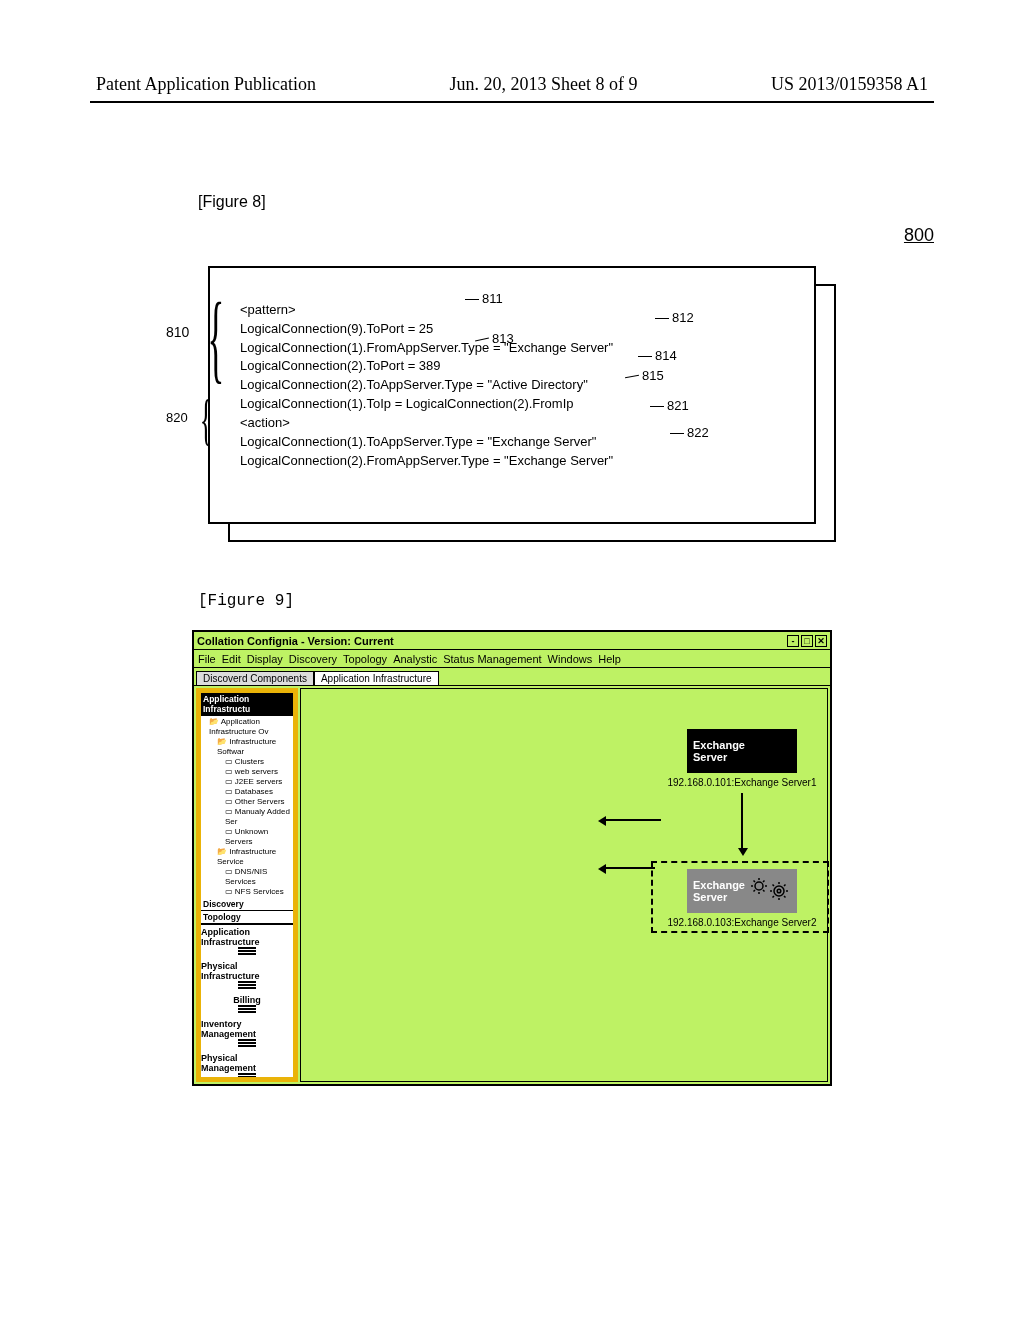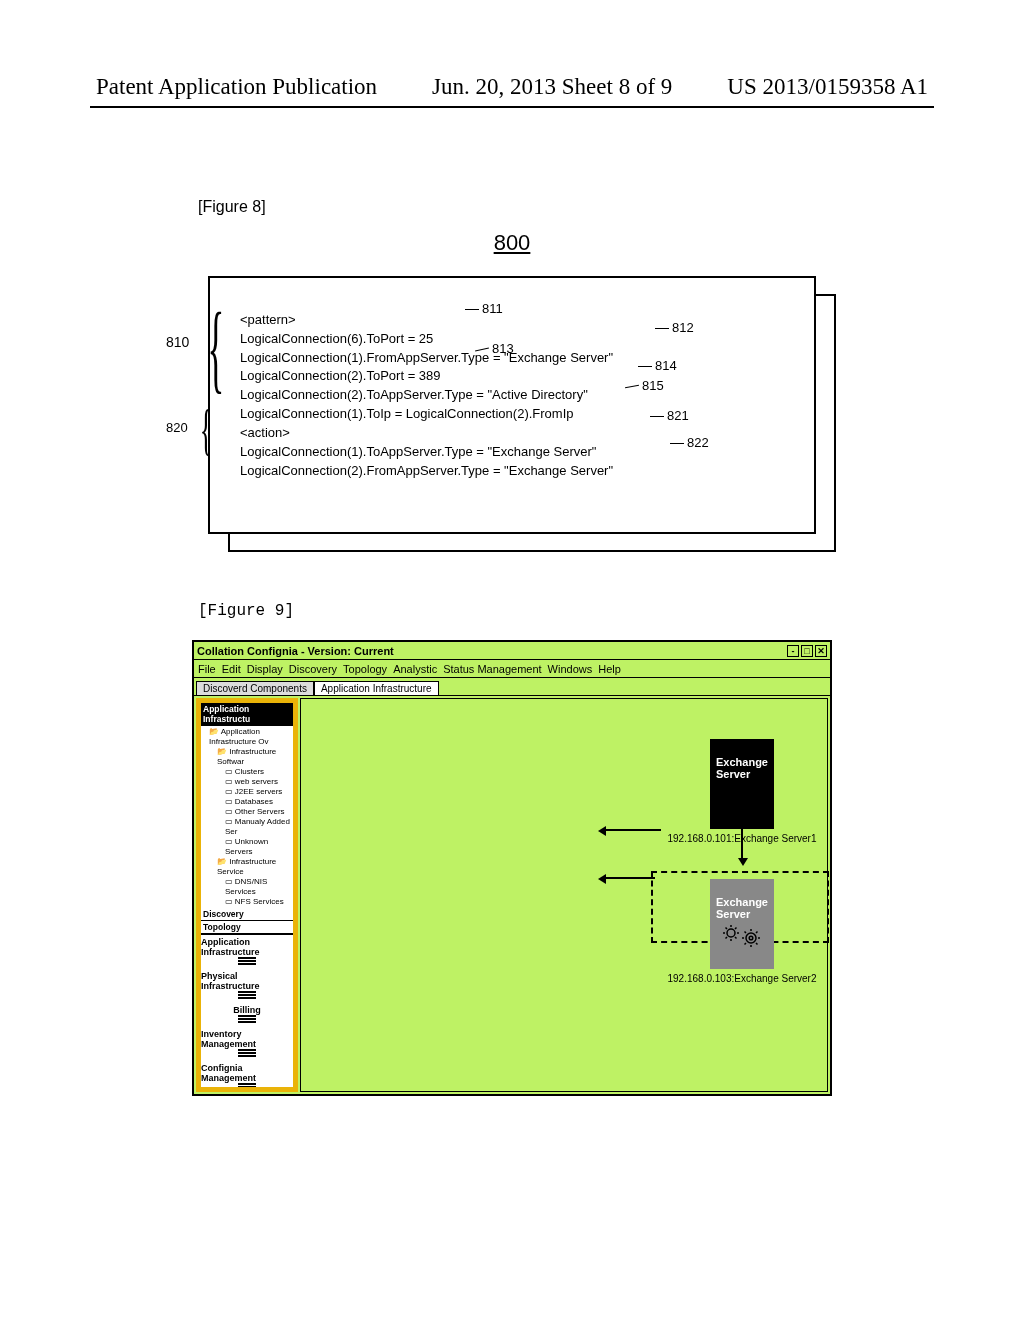--- a/index.html
+++ b/index.html
@@ -9,30 +9,30 @@
     font-family: "Times New Roman", serif;
     color: #000;
     position: relative;
   }
   .page {
     position: absolute; left: 0; top: 0; width: 1024px; height: 1320px;
     padding: 74px 90px 0 90px;
   }
   .hdr {
     display: flex; justify-content: space-between;
-    font-size: 23px; font-family: "Times New Roman", serif;
+    font-size: 18px; font-family: "Times New Roman", serif;
     padding: 0 6px 4px 6px;
   }
   .hdr .left { font-weight: normal; }
   .hdr .mid { }
   .hdr .right { }
   .hr { border: 0; border-top: 2px solid #000; margin-top: 2px; }
 
   .figcap { font-family: Liberation Sans, sans-serif; font-size: 16px; margin: 90px 0 0 108px; }
-  .fig8num { text-align: center; font-family: Arial, sans-serif; font-size: 22px; text-decoration: underline; margin-top: 14px; }
+  .fig8num { text-align: right; font-family: Arial, sans-serif; font-size: 18px; text-decoration: underline; margin-top: 14px; }
 
   
   .fig8wrap { margin: 20px 0 0 118px; width: 640px; }
   .fig8-outer { position: relative; height: 272px; }
   .fig8-b1 { position:absolute; left:0; top:0; width:608px; height:258px; border:2px solid #000; background:#fff; }
   .fig8-b2 { position:absolute; left:20px; top:18px; width:608px; height:258px; border:2px solid #000; background:transparent; }
   .fig8-code {
     position:absolute; left:30px; top:14px; width:580px;
     font-family: Arial, sans-serif; font-size:13px; line-height:1.45;
     white-space: pre;
@@ -68,21 +68,21 @@
   .tree .i1 { padding-left:6px; }
   .tree .i2 { padding-left:14px; }
   .tree .i3 { padding-left:22px; }
   .sb-bottom { border-top:1px solid #000; }
   .sb-item { display:flex; flex-direction:column; align-items:center; padding:2px 0; font-size:9px; font-weight:bold; }
   .sb-icon { width:18px; height:10px; }
   .sb-icon .lyr { height:2px; margin:0 0 1px 0; border:1px solid #000; }
 
   .canvas { position:absolute; left:106px; top:2px; right:2px; bottom:2px; border:1px solid #000; }
   .node { position:absolute; text-align:center; font-size:10px; }
-  .nbox { display:inline-flex; align-items:center; gap:4px; background:#000; color:#fff; padding:17px 6px; font-weight:bold; font-size:11px;flex-direction:column; }
+  .nbox { display:inline-flex; align-items:center; gap:4px; background:#000; color:#fff; padding:8px 6px; font-weight:bold; font-size:11px; }
   .nbox.dash { background:#888; }
   .gear-set { display:inline-flex; align-items:center; }
   .caption { font-size:10px; margin-top:4px; white-space:nowrap; }
   .dashbox { border:2px dashed #000; position:absolute; }
   .arrow { position:absolute; height:0; border-top:2px solid #000; }
   .arrow::before { content:""; position:absolute; left:-8px; top:-5px; border:5px solid transparent; border-right:8px solid #000; }
   .varrow { position:absolute; width:0; border-left:2px solid #000; }
   .varrow::after { content:""; position:absolute; left:-5px; bottom:-8px; border:5px solid transparent; border-top:8px solid #000; }
 </style>
 </head>
@@ -105,21 +105,21 @@
       <div class="fig8-b2"></div>
       <div class="fig8-b1">
 
         <div class="lbl810">810</div>
         <div class="brace810">{</div>
         <div class="lbl820">820</div>
         <div class="brace820">{</div>
 
         <div class="fig8-code">
 <span>&lt;pattern&gt;</span>
-<span>LogicalConnection(6).ToPort = 25</span>
+<span>LogicalConnection(9).ToPort = 25</span>
 <span>LogicalConnection(1).FromAppServer.Type = "Exchange Server"</span>
 <span>LogicalConnection(2).ToPort = 389</span>
 <span>LogicalConnection(2).ToAppServer.Type = "Active Directory"</span>
 <span>LogicalConnection(1).ToIp = LogicalConnection(2).FromIp</span>
 <span>&lt;action&gt;</span>
 <span>LogicalConnection(1).ToAppServer.Type = "Exchange Server"</span>
 <span>LogicalConnection(2).FromAppServer.Type = "Exchange Server"</span>
         </div>
 
         <div class="callout" style="left:255px; top:23px;"><span class="co-line"></span><span>811</span></div>
@@ -207,21 +207,21 @@
             </div>
           <div class="sb-item">
               <span>Inventory Management</span>
               <span class="sb-icon">
                 <div class="lyr"></div>
                 <div class="lyr"></div>
                 <div class="lyr"></div>
               </span>
             </div>
           <div class="sb-item">
-              <span>Confignia Management</span>
+              <span>Physical Management</span>
               <span class="sb-icon">
                 <div class="lyr"></div>
                 <div class="lyr"></div>
                 <div class="lyr"></div>
               </span>
             </div>
           <div class="sb-item">
               <span>Order Collation</span>
             </div>
         </div>

